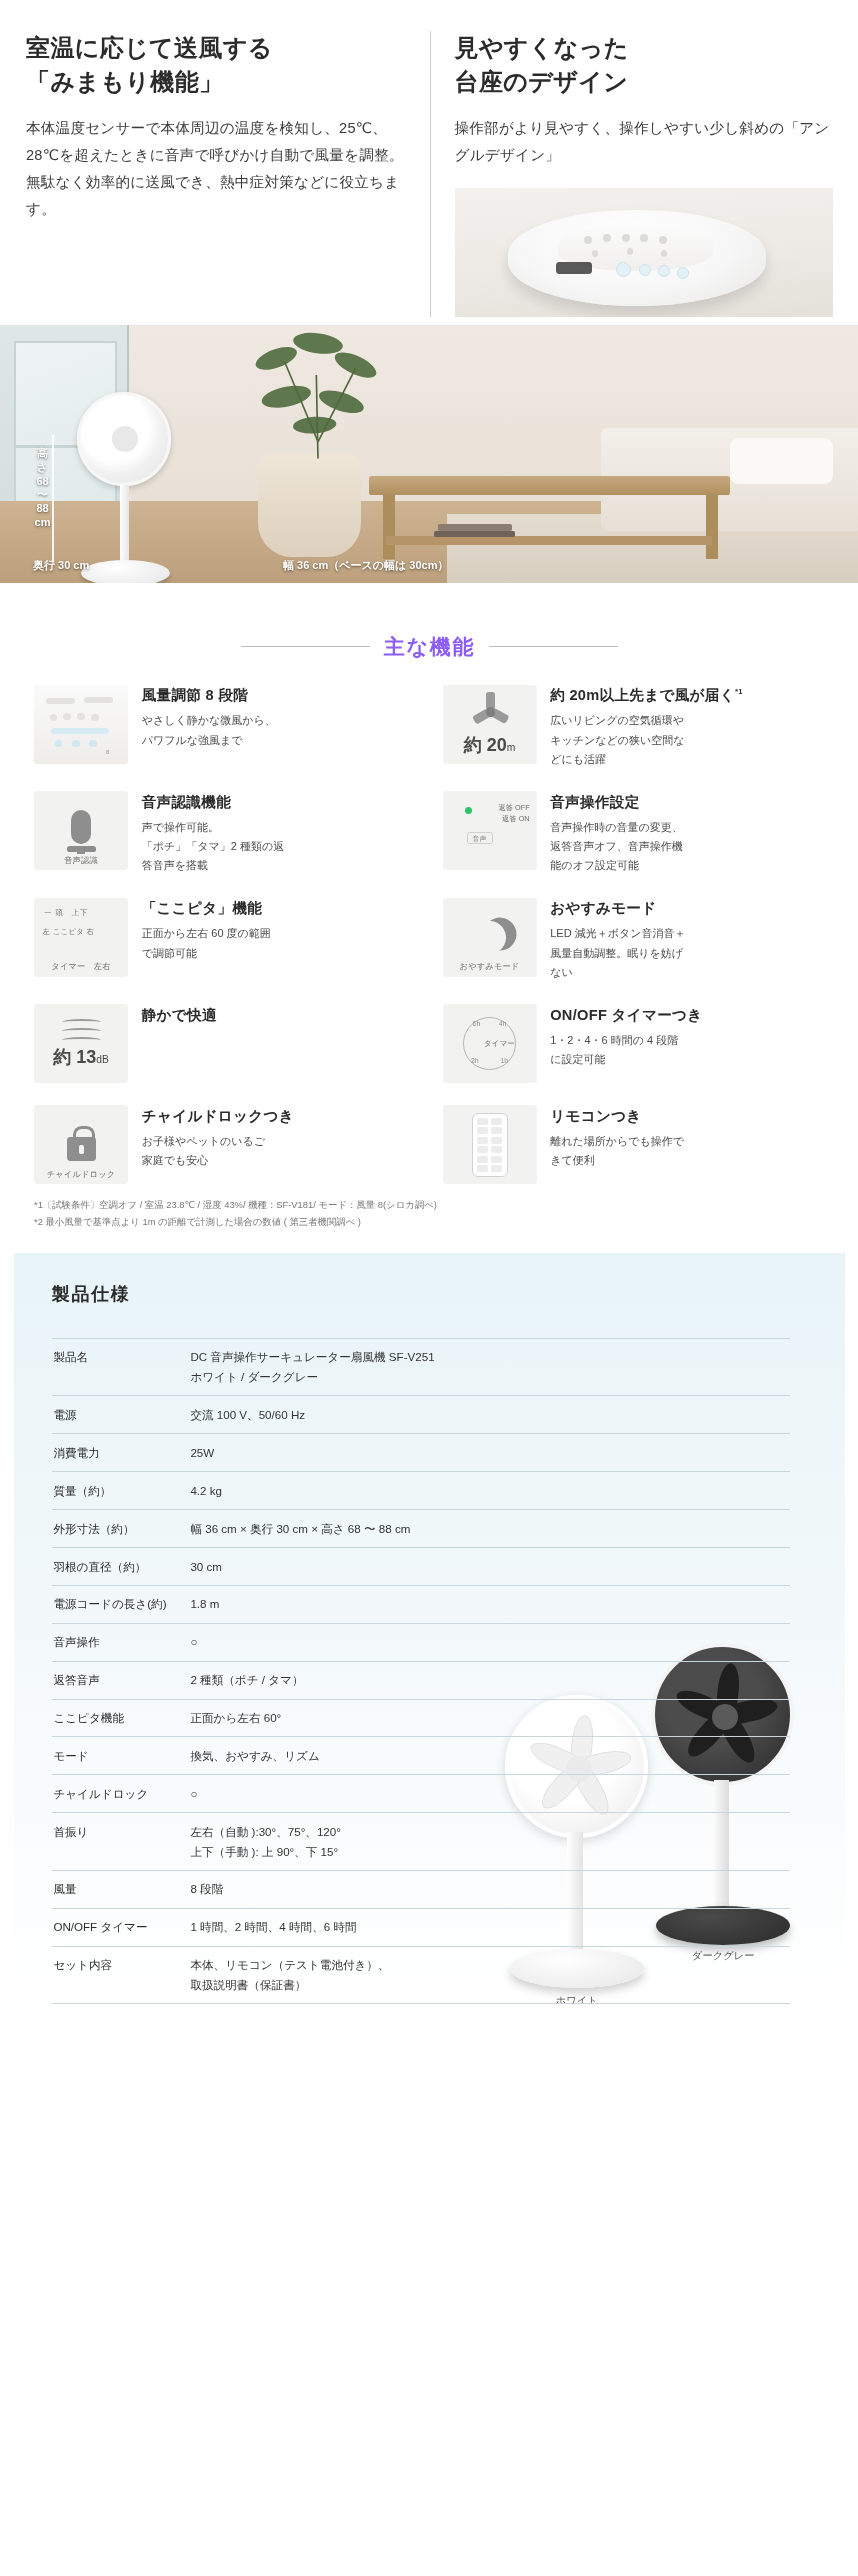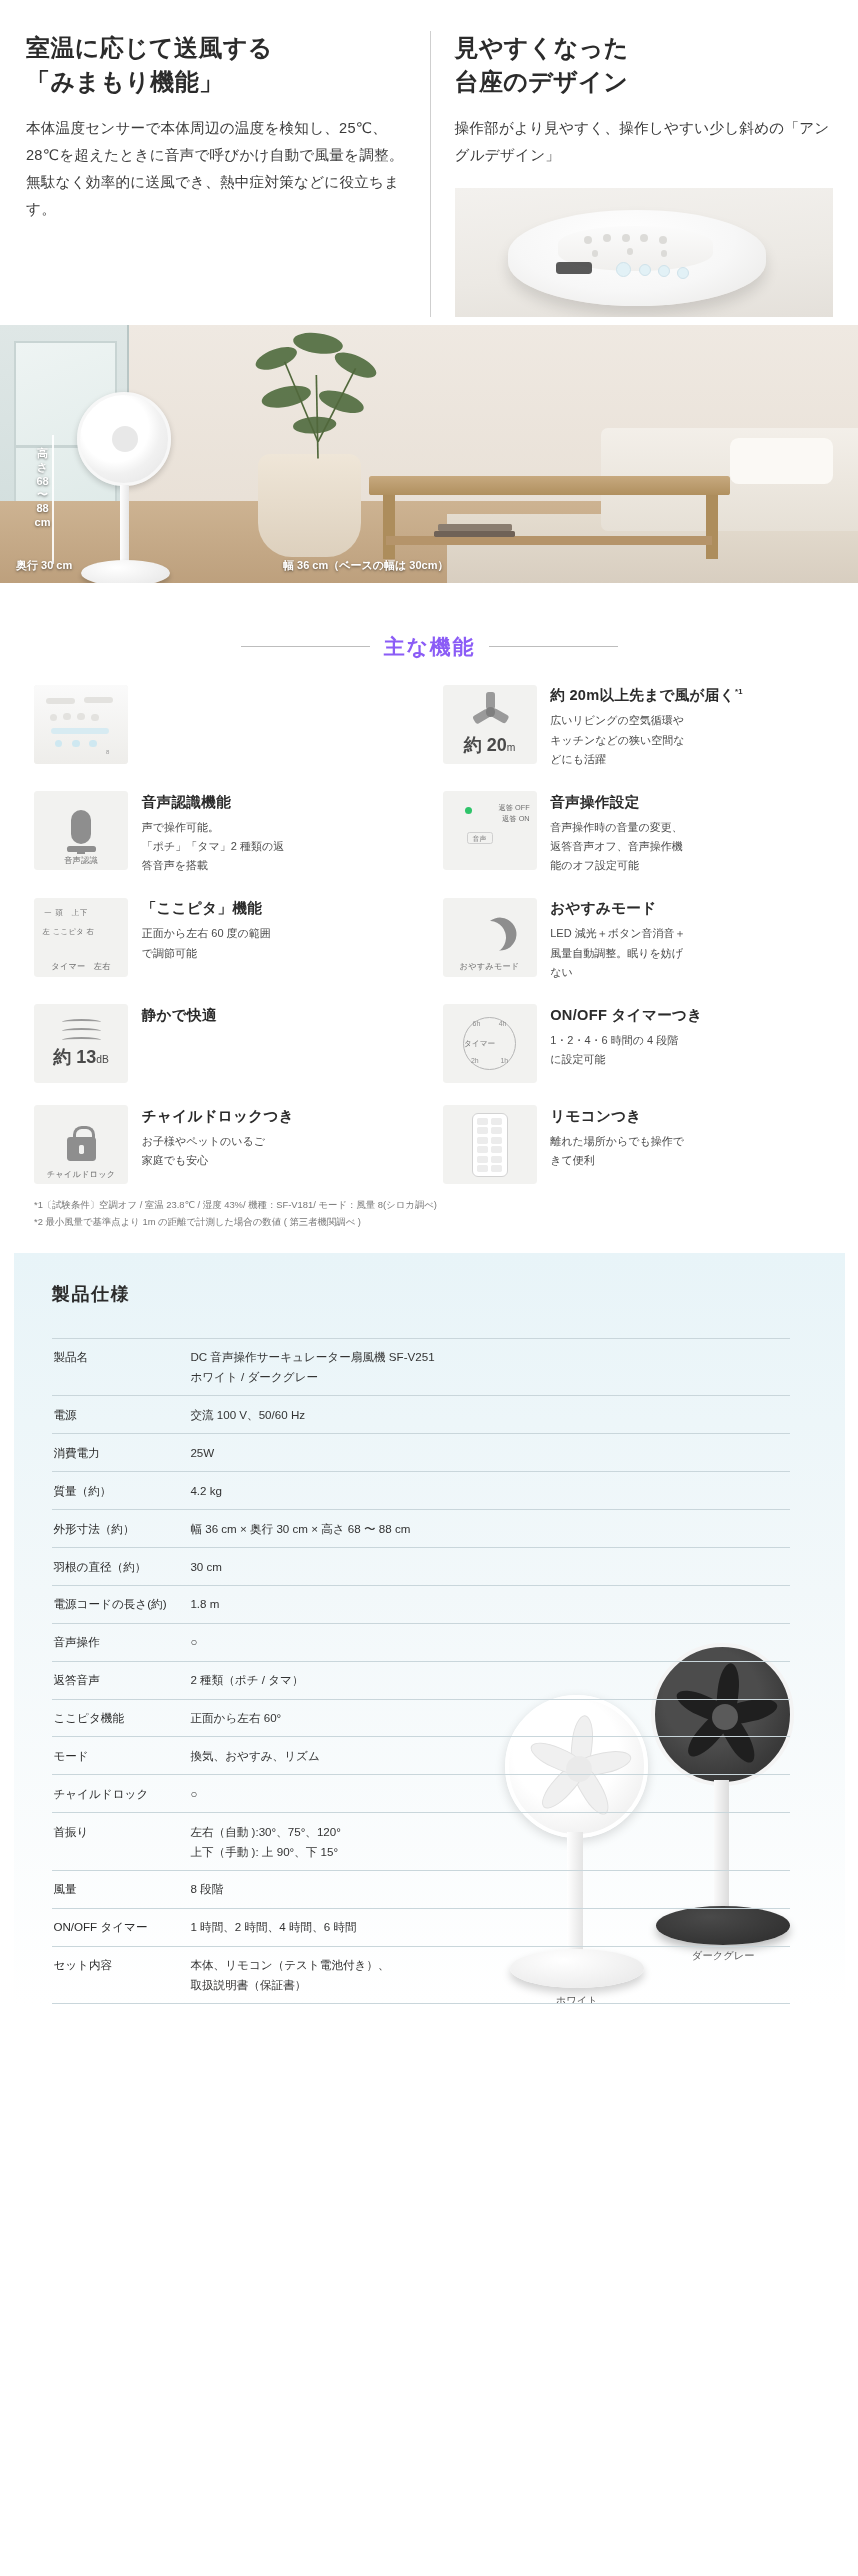--- a/index.html
+++ b/index.html
@@ -214,21 +214,21 @@
   .wave { width:39px;height:26px; position:relative;}
   .wave span{position:absolute;left:0;width:39px;height:6px;border-radius:50%;
     border-top:2.1px solid #9a9a9a;}
   .lock {
     width:29px;height:24px;background:#8e8e8e;border-radius:3.4px;position:relative;margin-top:9.4px;
   }
   .lock:before{content:"";position:absolute;left:6.9px;top:-11px;width:15.5px;height:13.7px;border:3.4px solid #8e8e8e;border-bottom:none;border-radius:8.6px 8.6px 0 0;}
   .lock:after{content:"";position:absolute;left:12px;top:7.7px;width:5.2px;height:8.6px;background:#f2f2f0;border-radius:1.7px;}
   .timer-circle{
     width:53px;height:53px;border-radius:50%;border:1.7px solid #b5b5b5;position:relative;
-    display:flex;align-items:center;justify-content:flex-start;
+    display:flex;align-items:center;justify-content:flex-end;
   }
   .timer-circle .tc-txt{font-size:7.7px;color:#7a7a7a;}
   .tick{position:absolute;font-size:6.9px;color:#8e8e8e;}
   .remote{
     width:36px;height:64px;background:#ffffff;border:0.9px solid #d2d2d2;border-radius:6px;
     padding:4.3px 4.3px 0 4.3px; display:flex;flex-direction:column;gap:2.6px;
   }
   .remote .rrow{display:flex;gap:2.6px;}
   .remote .rb{flex:1;height:6.9px;background:#ececec;border-radius:1.7px;}
   .panel-thumb{
@@ -382,21 +382,21 @@
     </div>
 
     <div class="dim-line" style="left:52px;top:110px;width:1.7px;height:129px;"></div>
     <div class="dim-label" style="left:33px;top:122px;width:19px;text-align:center;">
       <div>高さ</div>
       <div>68</div>
       <div>〜</div>
       <div>88</div>
       <div>cm</div>
     </div>
-    <div class="dim-label" style="left:16px;top:234px;">奥行 30 cm</div>
+    <div class="dim-label" style="left:33px;top:234px;">奥行 30 cm</div>
     <div class="dim-label" style="left:283px;top:234px;">幅 36 cm（ベースの幅は 30cm）</div>
   </div>
 
   <div class="features">
     <div class="sec-head">
       <span class="line"></span>
       <span class="txt">主な機能</span>
       <span class="line"></span>
     </div>
 
@@ -411,20 +411,27 @@
             <div class="pt-dot" style="left:29px;top:28px;"></div>
             <div class="pt-dot" style="left:43px;top:28px;"></div>
             <div class="pt-dot" style="left:57px;top:29px;"></div>
             <div class="pt-pill" style="left:17px;top:43px;width:58px;background:#d7ebf2;"></div>
             <div class="pt-dot" style="left:20.6px;top:55px;background:#cfe8f1;"></div>
             <div class="pt-dot" style="left:38px;top:55px;background:#cfe8f1;"></div>
             <div class="pt-dot" style="left:55px;top:55px;background:#cfe8f1;"></div>
             <div class="pt-chip" style="left:72px;top:64px;">8</div>
           </div>
         </div>
+        <div class="feat-txt">
+          <div class="feat-title">風量調節 8 段階</div>
+          <div class="feat-desc">
+            <div>やさしく静かな微風から、</div>
+            <div>パワフルな強風まで</div>
+          </div>
+        </div>
       </div>
 
       <div class="feat">
         <div class="feat-thumb">
           <div class="fanicon" style="margin-bottom:1.7px">
             <div class="bl" style="transform:rotate(0deg)"></div>
             <div class="bl" style="transform:rotate(120deg)"></div>
             <div class="bl" style="transform:rotate(240deg)"></div>
             <div class="ct"></div>
           </div>

